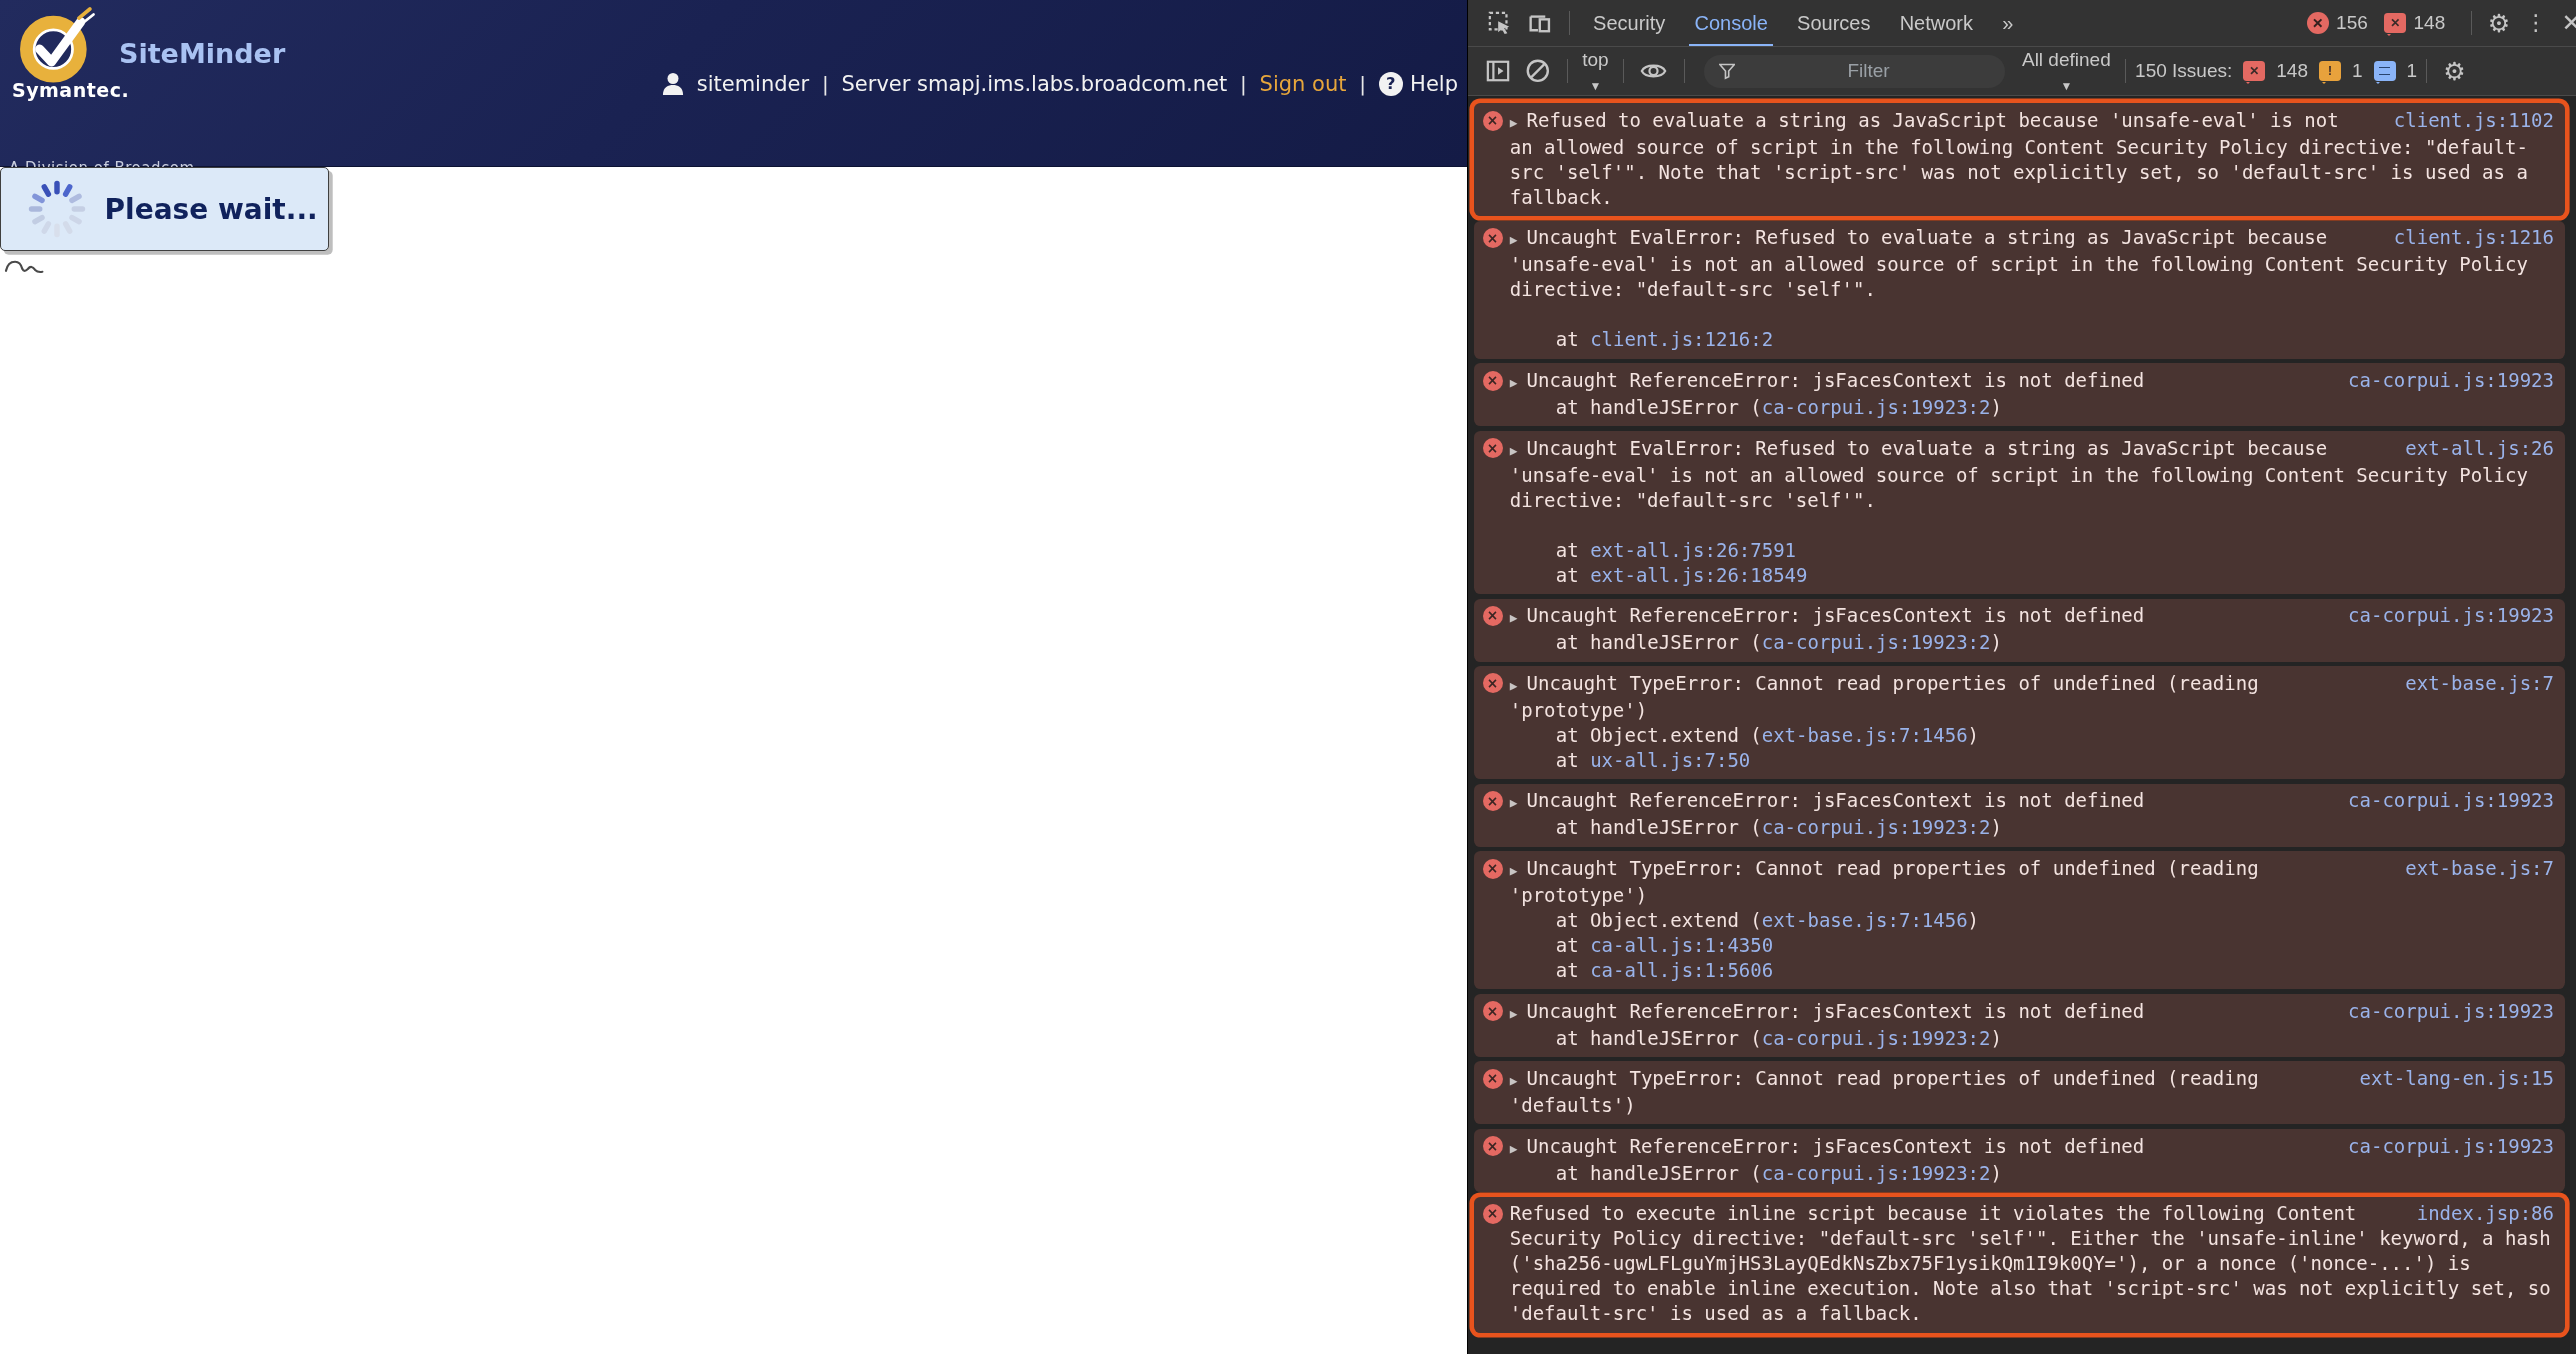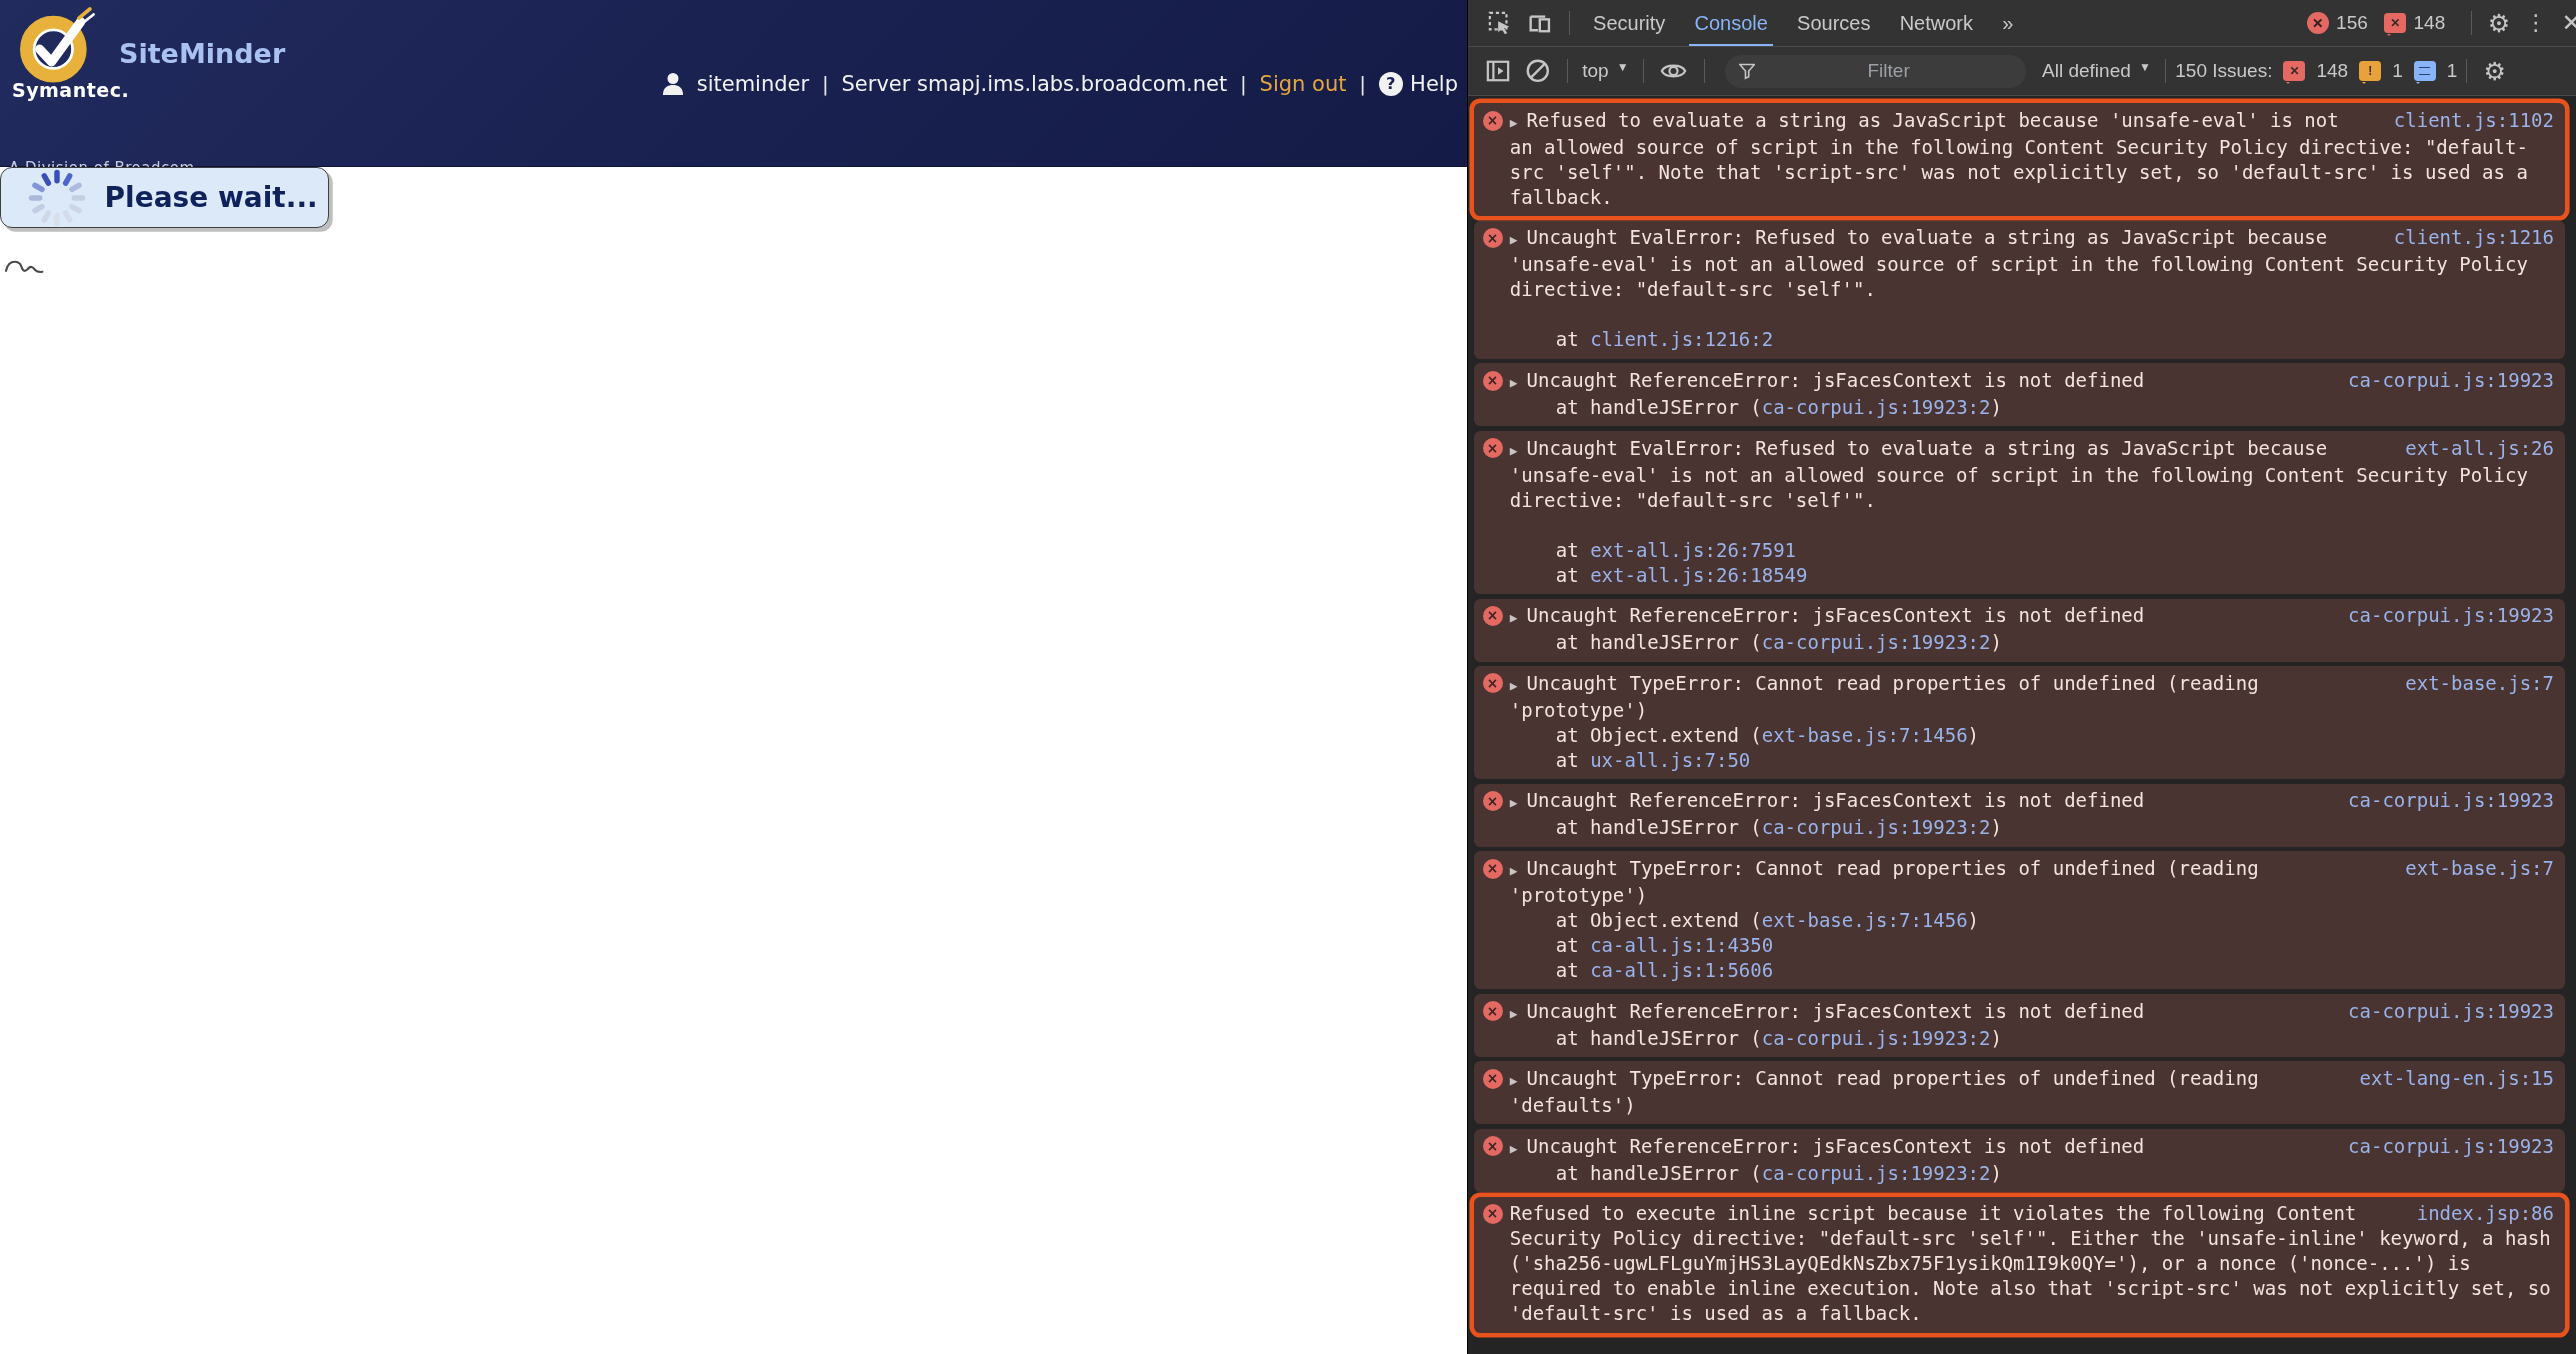--- a/index.html
+++ b/index.html
@@ -27,22 +27,22 @@
     color:#f2f2f2; font-size:21px; white-space:nowrap;
   }
   .hl-sep { color:#e8e8e8; font-size:20px; }
   .signout { color:#e7a63b; }
   .help-icon {
     width:24px; height:24px; border-radius:50%; background:#f2f2f2;
     color:#1a2252; font-size:16.4px; font-weight:bold;
     display:flex; align-items:center; justify-content:center; margin-right:-5.5px;
   }
   .please-wait {
-    position:absolute; top:167px; left:0; width:329px; height:61px;
-    background:#dce9f8; border:1.8px solid #3f3f3f; border-radius:12px;
+    position:absolute; top:167px; left:0; width:329px; height:84px;
+    background:#dce9f8; border:1.8px solid #3f3f3f; border-radius:5px;
     box-shadow:3.7px 3.7px 0 rgba(70,70,70,0.35);
     display:flex; align-items:center; padding-left:25.6px; gap:18px;
   }
   .please-wait-text { font-size:28px; font-weight:bold; color:#10225c; }
   .squiggle { position:absolute; top:259px; left:3.7px; }
 
   
   .devtools {
     width:1109px; height:100%; flex:none;
     background:#242424; border-left:1.8px solid #000;
@@ -79,21 +79,21 @@
   .glyph { color:#c5c5c5; }
   .gear { font-size:25px; }
   .kebab { font-size:22px; }
   .close-x { font-size:24px; margin-right:-12.8px; }
 
   .dt-toolbar {
     height:49px; flex:none; background:#333333; border-bottom:0.9px solid #4a4a4a;
     display:flex; align-items:center; padding-left:11px;
     color:#c9c9c9; font-size:19px; overflow:hidden; white-space:nowrap;
   }
-  .dropdown { display:flex; gap:8.2px; padding:0 5.5px; }
+  .dropdown { display:flex; align-items:center; gap:8.2px; padding:0 5.5px;flex-direction:column; }
   .dd-arrow { font-size:12px; color:#c9c9c9; }
   .filter-pill {
     display:flex; align-items:center; gap:11px; background:#3c3c3c;
     border-radius:16.4px; height:33px; padding:0 14.6px; width:301px; margin:0 11px; flex:none;
   }
   .filter-input { background:transparent; border:none; outline:none; color:#e8eaed; font-size:19px; width:100%; font-family:inherit;text-align:center; }
   .filter-input::placeholder { color:#9aa0a6; }
   .issues { display:flex; align-items:center; gap:11px; }
 
   .dt-console {

